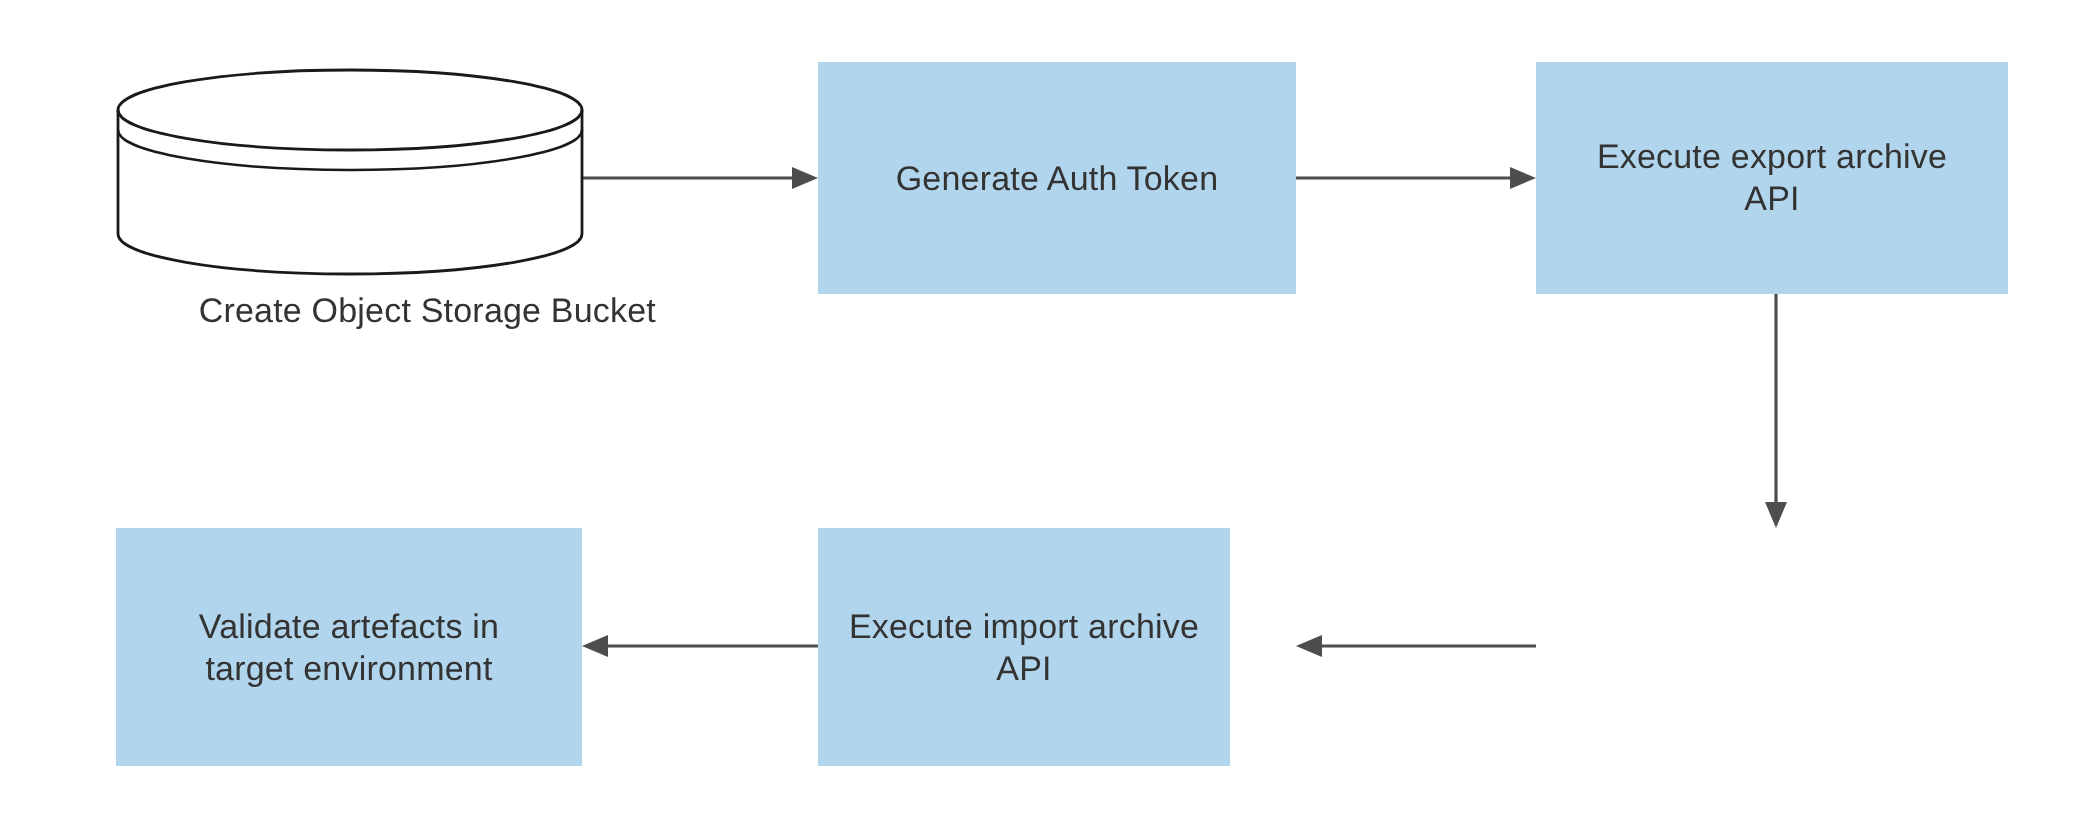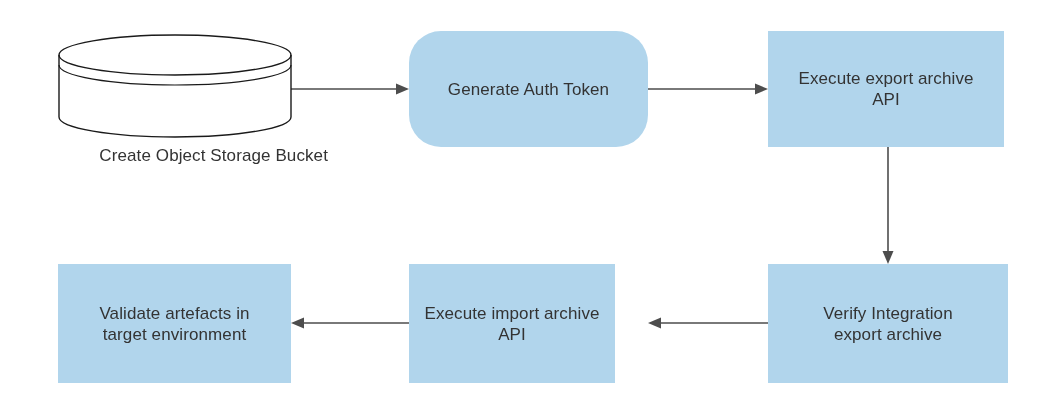--- a/index.html
+++ b/index.html
@@ -83,22 +83,20 @@
     <svg class="edge" width="158" height="40" style="left: 271px; top: 303px;">
       <line class="edge-line" x1="138" y1="20" x2="33" y2="20" stroke="#4d4d4d"></line>
       <polygon class="edge-head" points="20,20 33,14.5 33,25.5" fill="#4d4d4d"></polygon>
     </svg>
     <svg class="cyl-wrap" width="234" height="104" style="left: 58px; top: 34px;">
       <path d="M 1 21 A 116 20 0 0 1 233 21 L 233 83 A 116 20 0 0 1 1 83 Z" fill="#ffffff" stroke="#1a1a1a" stroke-width="1.4"></path>
       <path d="M 1 21 A 116 20 0 0 0 233 21" fill="none" stroke="#1a1a1a" stroke-width="1.4"></path>
       <path d="M 1 31 A 116 20 0 0 0 233 31" fill="none" stroke="#1a1a1a" stroke-width="1.2"></path>
     </svg>
     <div class="cyl-label" style="left: 30px; top: 145px; width: 298px;">Create Object Storage Bucket</div>
-    <div class="node-box" style="left: 409px; top: 31px; width: 239px; height: 116px; background: rgb(177, 213, 236); color: rgb(51, 51, 51); border-radius: 32px;">Generate Auth Token</div>
+    <div class="node-box" style="left: 409px; top: 31px; width: 239px; height: 116px; background: rgb(177, 213, 236); color: rgb(51, 51, 51);">Generate Auth Token</div>
     <div class="node-box" style="left: 768px; top: 31px; width: 236px; height: 116px; background: rgb(177, 213, 236); color: rgb(51, 51, 51);">Execute export archive
 API</div>
-    <div class="node-box" style="left: 768px; top: 264px; width: 240px; height: 119px; background: rgb(177, 213, 236); color: rgb(51, 51, 51);">Verify Integration
-export archive</div>
     <div class="node-box" style="left: 409px; top: 264px; width: 206px; height: 119px; background: rgb(177, 213, 236); color: rgb(51, 51, 51);">Execute import archive
 API</div>
     <div class="node-box" style="left: 58px; top: 264px; width: 233px; height: 119px; background: rgb(177, 213, 236); color: rgb(51, 51, 51);">Validate artefacts in
 target environment</div>
   </div>
 
 </body></html>

